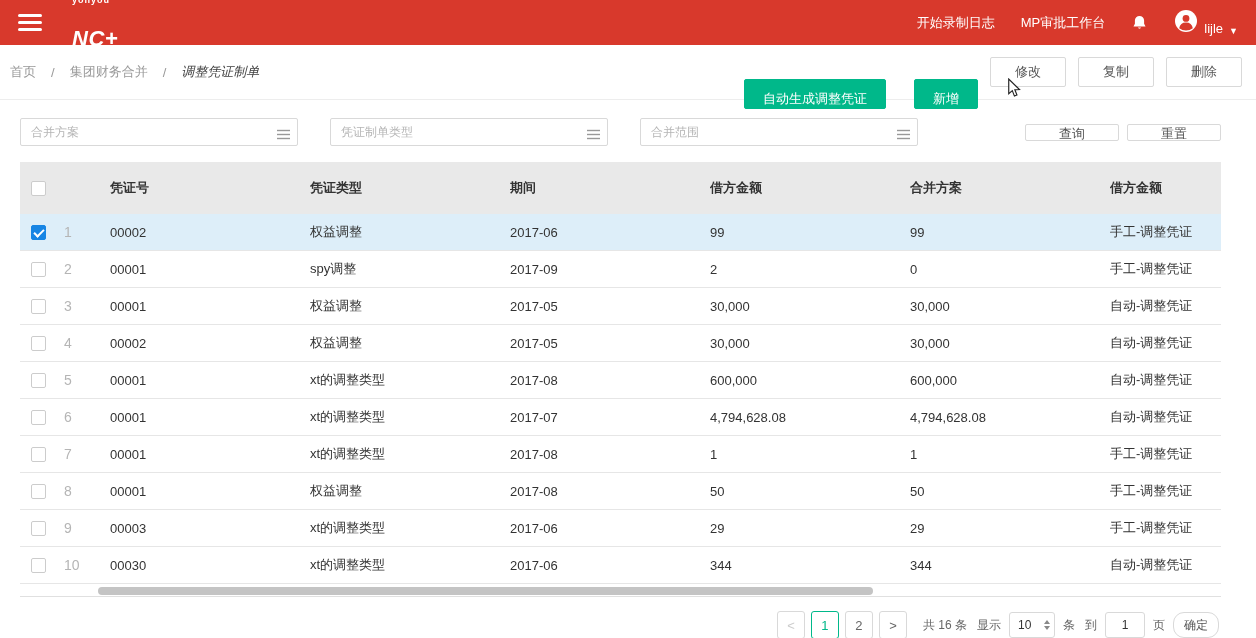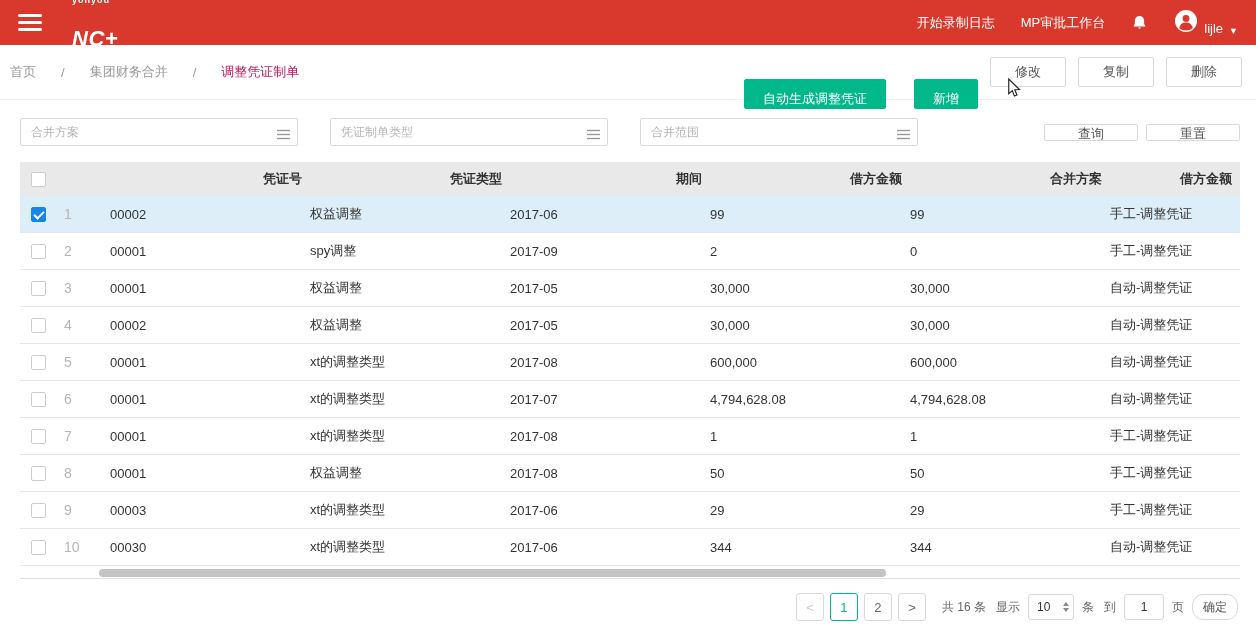--- a/index.html
+++ b/index.html
@@ -17,47 +17,47 @@
   .logo-main { font-size:22px; font-weight:bold; font-style:italic; letter-spacing:0.5px;margin-top:23px; }
   .topbar-right { display:flex; align-items:center; gap:26px; }
   .topnav { font-size:13px; color:#fff; text-decoration:none; cursor:pointer; }
   .bell { display:flex; align-items:center; cursor:pointer; }
   .usermenu { display:flex; align-items:flex-end; gap:6px; font-size:13px; cursor:pointer; }
   .caret { font-size:9px; }
 
   
   .crumb-row { height:55px; display:flex; align-items:center; justify-content:space-between;
                padding:0 14px 0 10px; border-bottom:1px solid #ededed; position:relative; }
-  .breadcrumb { font-size:13px; color:#999; display:flex; gap:25px; align-items:center; }
+  .breadcrumb { font-size:13px; color:#999; display:flex; gap:15px; align-items:center; }
   .breadcrumb .bc { cursor:pointer; }
-  .breadcrumb .bc.last { color:#be185d; }
+  .breadcrumb .bc.last { color:#404040;font-style:italic; }
   .toolbar { display:flex; align-items:center; gap:12px; }
   .btn { height:30px; font-size:13px; border-radius:2px; cursor:pointer;
          border:1px solid #d9d9d9; background:#fff; color:#555; padding:0 24px;
          font-family:inherit; }
   .btn.green { background:#00b88a; border-color:#00b88a; color:#fff; padding:10px 18px;margin-top:44px; }
   .btn.add { margin-left:16px; }
 
   
-  .content { padding:18px 16px 0 20px; }
+  .content { padding:18px 35px 0 20px; }
   .filters { display:flex; align-items:center; }
   .fld { position:relative; width:278px; margin-right:32px; }
   .fld input { width:100%; height:28px; border:1px solid #d9d9d9; border-radius:2px;
                padding:0 28px 0 10px; font-size:12px; color:#333; font-family:inherit; }
   .fld input::placeholder { color:#b5b5b5; }
   .fld .ref-ico { position:absolute; right:8px; top:8px; cursor:pointer; }
   .filters .spacer { flex:1; }
   .btn.small { height:17px; padding:0 33px; }
   .btn.reset { margin-left:8px; }
 
   
   .table { margin-top:16px; }
   .tr { display:grid; grid-template-columns:44px 46px 200px 200px 200px 200px 200px 1fr;
         align-items:center; height:37px; border-bottom:1px solid #e6e6e6; font-size:13px; color:#333; }
-  .thead { height:34px; background:#e9e9e9; font-weight:bold; color:#333; border-bottom:none;text-align:right; }
+  .thead { height:52px; background:#e9e9e9; font-weight:bold; color:#333; border-bottom:none; }
   .td { padding-right:8px; white-space:nowrap; overflow:hidden; }
   .col-cb { display:flex; justify-content:center; }
   .col-idx { color:#b5b5b5; font-size:14px; }
   .tr.selected { background:#ddeef9; }
   .cb { width:15px; height:15px; border:1px solid #ccc; border-radius:2px; background:#fff;
         display:inline-block; position:relative; cursor:pointer; }
   .cb.checked { background:#1785e4; border-color:#1785e4; }
   .cb.checked::after { content:''; position:absolute; left:4px; top:1px; width:4px; height:8px;
                        border:solid #fff; border-width:0 2px 2px 0; transform:rotate(45deg); }
 

